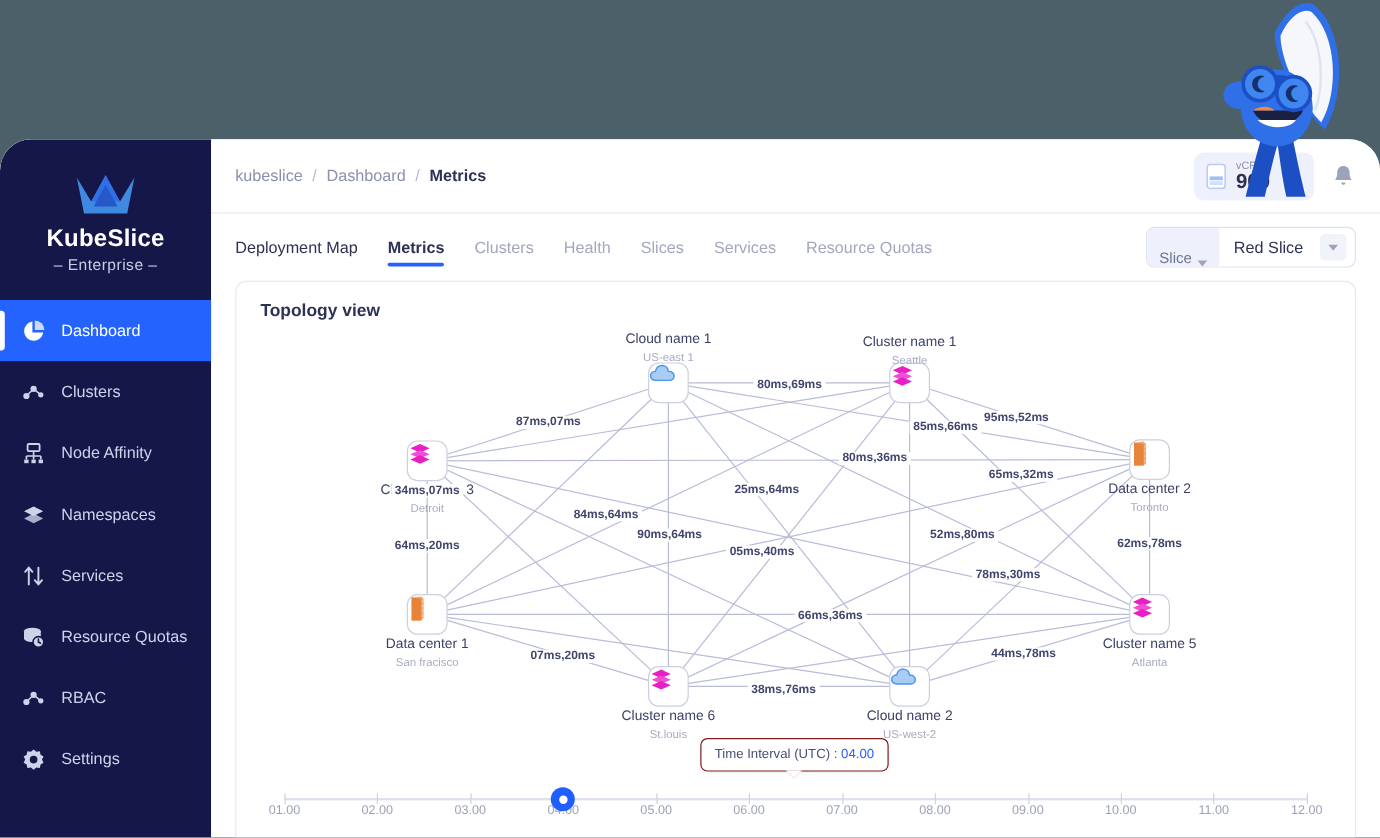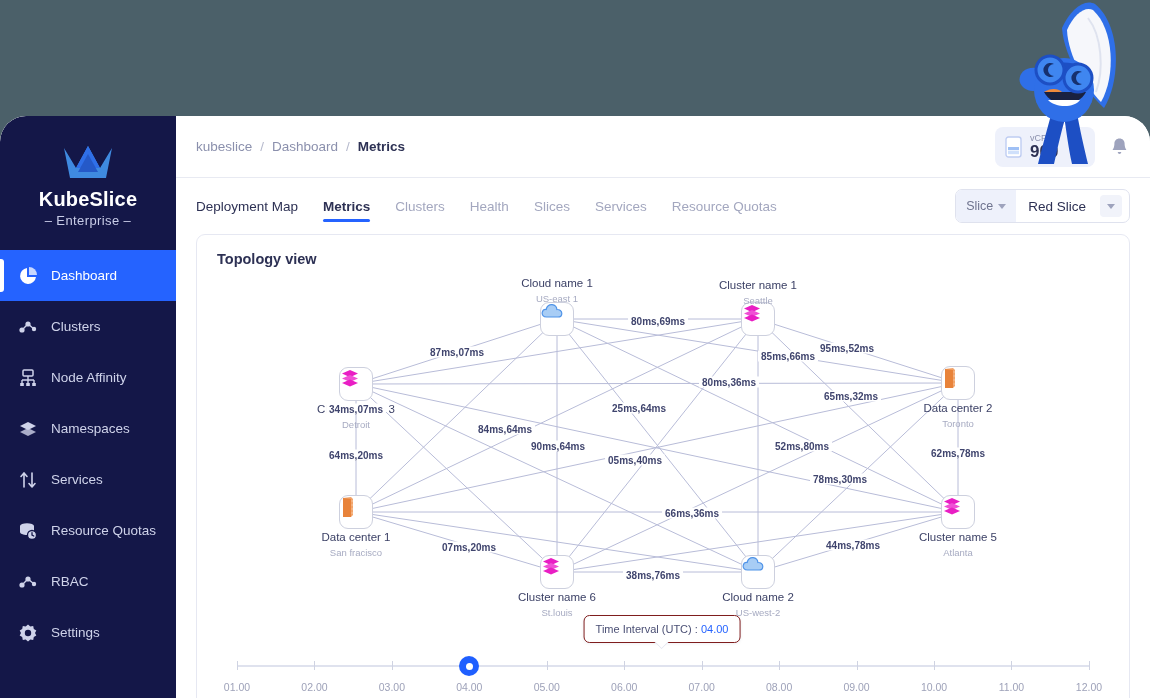--- a/index.html
+++ b/index.html
@@ -66,21 +66,21 @@
          display: flex; align-items: center; cursor: pointer; }
   .tab.dark { color: #2d3154; }
   .tab.active { color: #2d3154; font-weight: 700; }
   .tab.active::after {
     content: ""; position: absolute; left: 0; right: 0; bottom: 12px; height: 3px;
     background: #2563ff; border-radius: 2px;
   }
   .slicesel { margin-left: auto; display: flex; align-items: center;
     border: 1px solid #dfe2ee; border-radius: 7px; overflow: hidden; height: 34px; background:#fff; }
   .slicesel .tag { background: #eef1fb; color: #6f748f; font-size: 12.5px;
-    height: 100%; display: flex; align-items: center; gap: 5px; padding: 16px 10px; cursor: pointer; }
+    height: 100%; display: flex; align-items: flex-end; gap: 5px; padding: 0 10px; cursor: pointer; }
   .slicesel .val { font-size: 13.5px; color: #2d3154; padding: 0 14px 0 12px; }
   .slicesel .caret { margin-left: auto; background:#f1f3fa; width:22px; height:22px; margin-right:7px;
      border-radius:4px; display:flex; align-items:center; justify-content:center; cursor: pointer; }
   .cdown { width:0;height:0;border-left:4px solid transparent;border-right:4px solid transparent;border-top:5px solid #9ea3bd; }
 
   
   .card {
     position: absolute; left: 20px; right: 20px; top: 118px; bottom: -30px;
     border: 1px solid #e6e8f2; border-radius: 9px; background: #fff;
   }
@@ -102,21 +102,21 @@
   .tooltip { position: absolute; left: 465px; top: 8px; transform: translateX(-50%);
     border: 1px solid #7f1d1d; border-radius: 6px; background: #fff; padding: 7px 11px;
     font-size: 11px; color: #4a4f74; white-space: nowrap; box-shadow: 0 1px 3px rgba(20,23,72,.06); }
   .tooltip .v { color: #2563ff; }
   .tooltip::after { content:""; position:absolute; left:50%; bottom:-6px; margin-left:-6px;
     width:0;height:0;border-left:6px solid transparent;border-right:6px solid transparent;border-top:6px solid #fff; }
   .tooltip::before { content:""; position:absolute; left:50%; bottom:-7px; margin-left:-7px;
     width:0;height:0;border-left:7px solid transparent;border-right:7px solid transparent;border-top:7px solid #e2e5f0; }
   .track { position: absolute; left: 40px; right: 40px; top: 58px; height: 2px; background: #dfe2ee; }
   .tick { position: absolute; top: -4px; width: 1px; height: 9px; background: #cfd3e2; }
-  .ticklbl { position: absolute; top: 16px; font-size: 10.5px; color: #9ea2b9; transform: translateX(-50%); }
+  .ticklbl { position: absolute; top: 4px; font-size: 10.5px; color: #9ea2b9; transform: translateX(-50%); }
   .knob { position: absolute; top: -9px; width: 20px; height: 20px; border-radius: 50%;
     background: #1f5fff; transform: translateX(-50%); display: flex; align-items: center;
     justify-content: center; cursor: pointer; }
   .knob i { width: 7px; height: 7px; border-radius: 50%; background: #fff; display: block; }
 </style>
 </head>
 <body>
 
 <div id="app">
 

